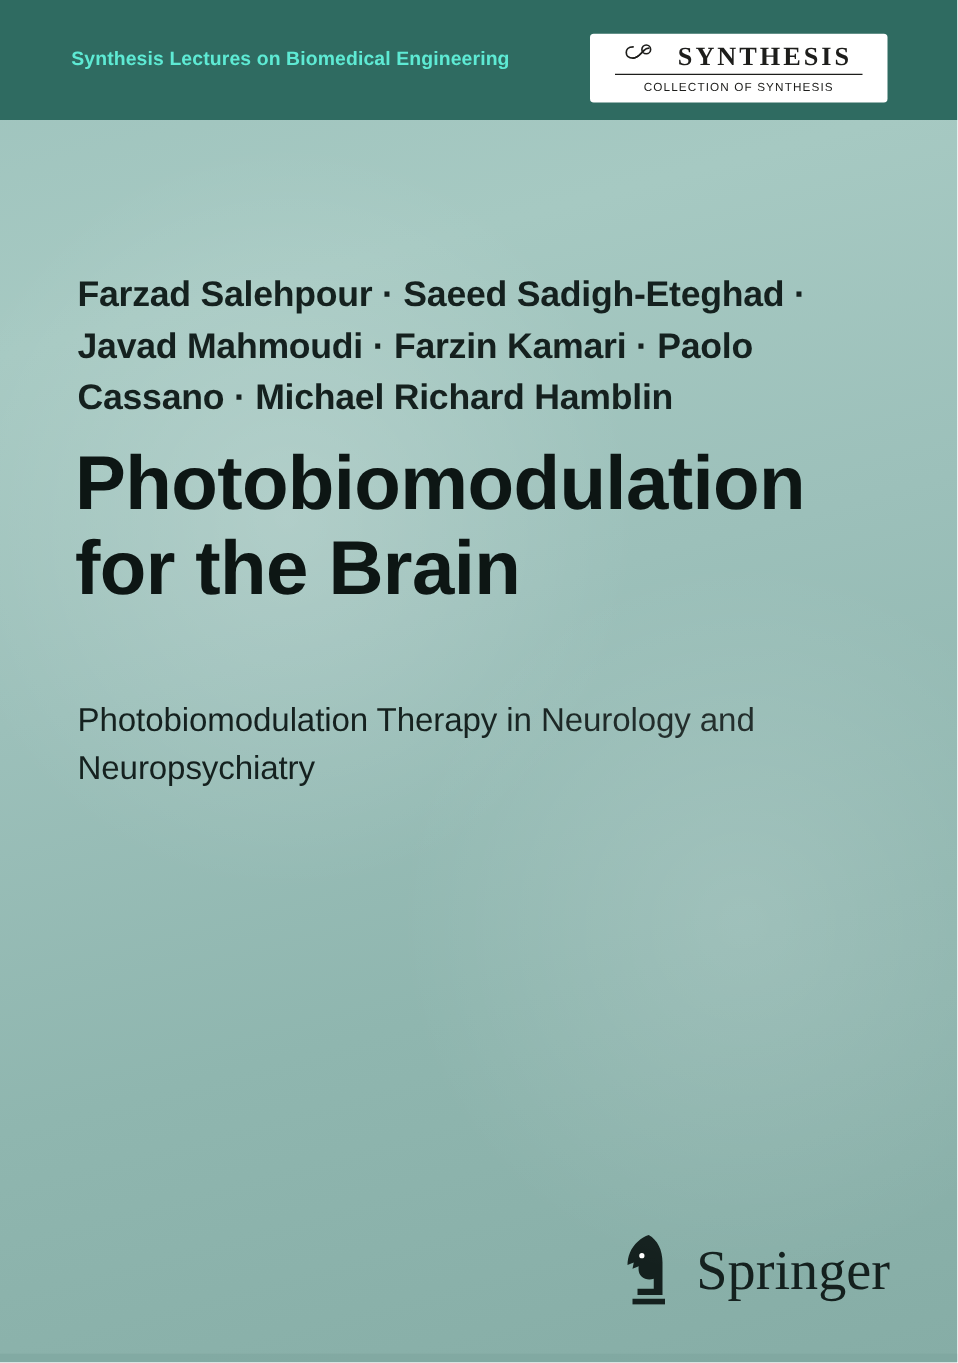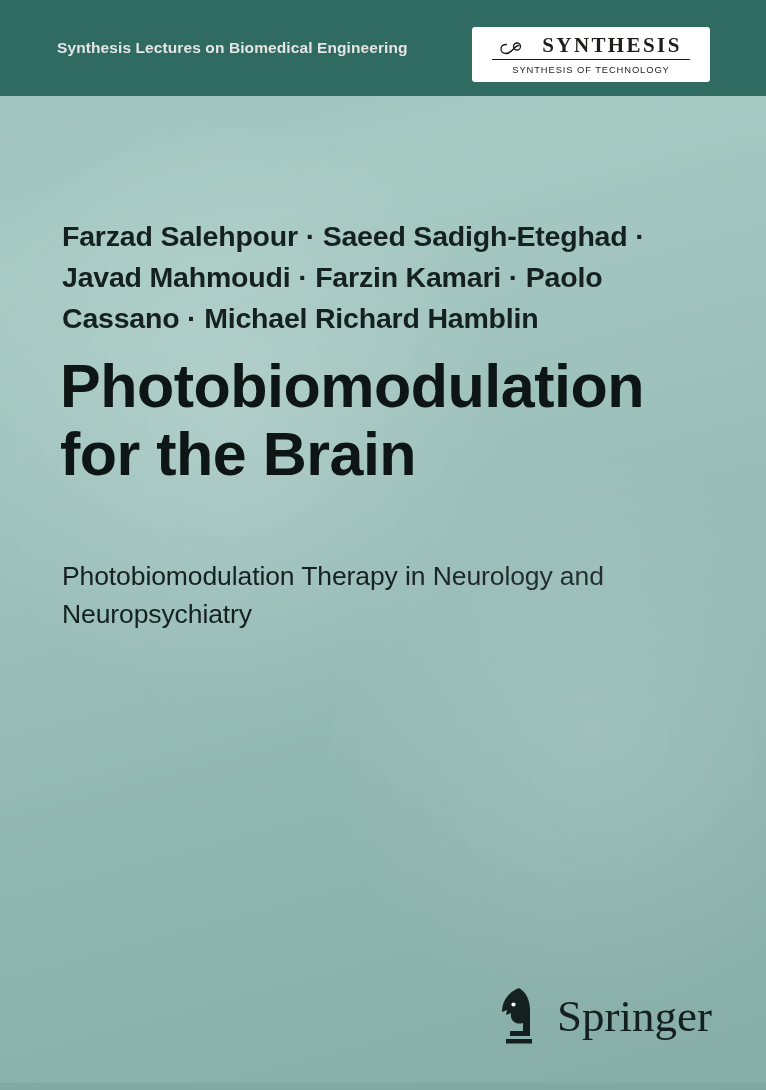--- a/index.html
+++ b/index.html
@@ -45,21 +45,21 @@
     left: 0;
     top: 0;
     width: 766px;
     height: 96px;
     background: #2f6b61;
     display: flex;
     align-items: center;
     z-index: 5;
   }
   .series-title {
-    color: #e5e5e5;
+    color: #5eead4;
     font-size: 15.5px;
     font-weight: bold;
     letter-spacing: 0.1px;
     margin-left: 57px;
     white-space: nowrap;
   }
   .synthesis-logo {
     position: absolute;
     left: 472px;
     top: 27px;
@@ -68,21 +68,21 @@
     background: #ffffff;
     border-radius: 3px;
     display: flex;
     flex-direction: column;
     align-items: center;
     justify-content: center;
     box-sizing: border-box;
   }
   .synthesis-row {
     display: flex;
-    align-items: flex-end;
+    align-items: flex-start;
     gap: 20px;
   }
   .synthesis-mark {
     width: 22px;
     height: 14px;
     flex: 0 0 auto;
   }
   .synthesis-word {
     font-family: "Liberation Serif", serif;
     font-size: 21px;
@@ -184,21 +184,21 @@
     <div class="synthesis-logo">
       <div class="synthesis-row">
         <svg class="synthesis-mark" viewBox="0 0 44 26">
           <path d="M13 4 C5 4 2 8 2 13 C2 18 5 22 13 22 C20 22 24 16 30 10 C33 7 36 6 38 6" fill="none" stroke="#1d1d1b" stroke-width="2.6" stroke-linecap="round"></path>
           <path d="M13 22 C20 22 24 16 30 10" fill="none" stroke="#1d1d1b" stroke-width="2.6" stroke-linecap="round"></path>
           <circle cx="34" cy="8" r="7" fill="none" stroke="#1d1d1b" stroke-width="2.6"></circle>
         </svg>
         <div class="synthesis-word">SYNTHESIS</div>
       </div>
       <div class="synthesis-rule"></div>
-      <div class="synthesis-sub">SYNTHESIS OF TECHNOLOGY</div>
+      <div class="synthesis-sub">COLLECTION OF SYNTHESIS</div>
     </div>
   </div>
 
   <div class="authors">Farzad Salehpour · Saeed Sadigh-Eteghad · Javad Mahmoudi · Farzin Kamari · Paolo Cassano · Michael Richard Hamblin</div>
 
   <div class="title">Photobiomodulation for the Brain</div>
 
   <div class="subtitle">Photobiomodulation Therapy in Neurology and Neuropsychiatry</div>
 
   <div class="publisher">

